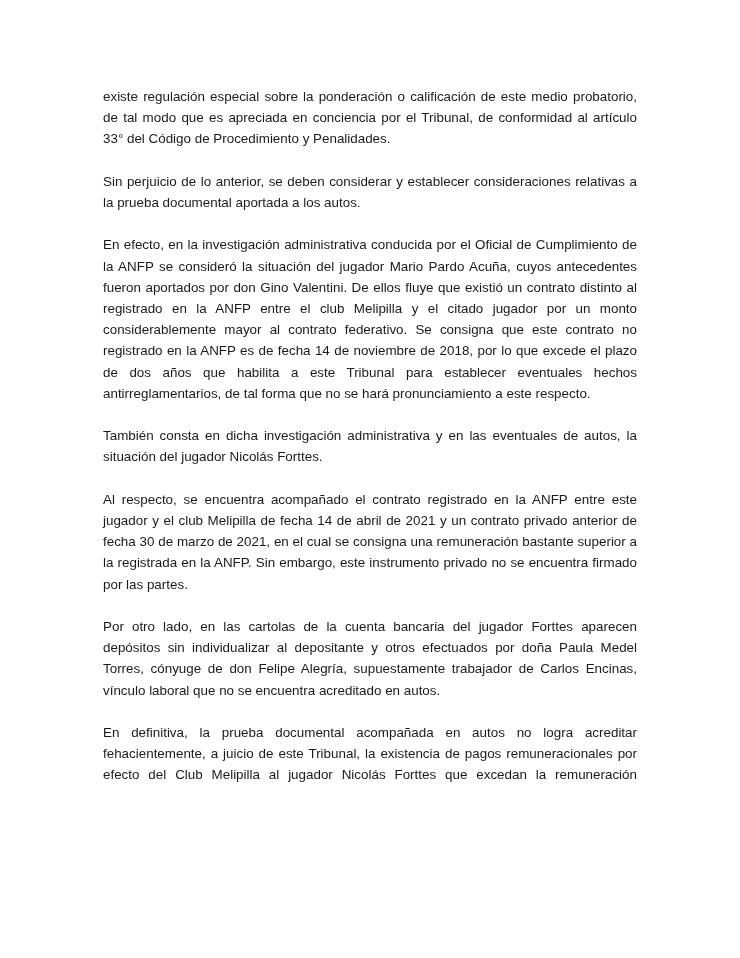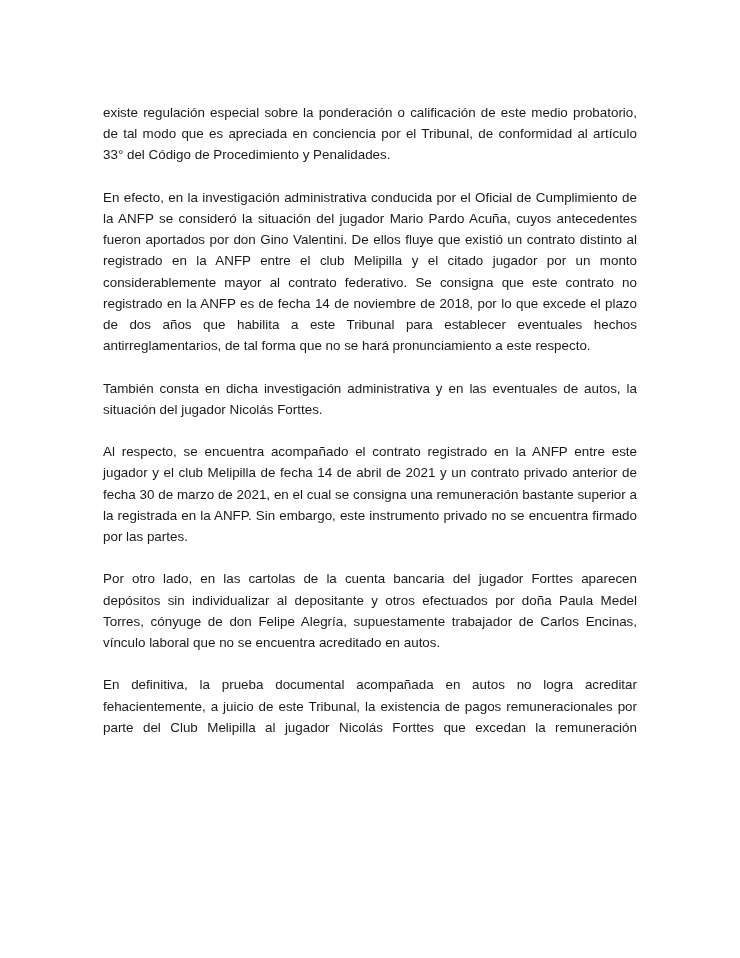--- a/index.html
+++ b/index.html
@@ -1,35 +1,36 @@
 <!DOCTYPE html>
 <html><head>
 <meta charset="utf-8">
 <style>
   html, body { margin: 0; padding: 0; background: #ffffff; }
   body { width: 740px; height: 958px; position: relative; overflow: hidden; }
   .page {
-    position: absolute; left: 0; top: 16px; width: 740px; height: 830px; background: #ffffff;
+    position: absolute; left: 0; top: 0; width: 740px; height: 830px; background: #ffffff;
   }
   .body-text {
     position: absolute; left: 103px; top: 86px; width: 534px;
     font-family: "Liberation Sans", sans-serif;
     font-size: 13.4px;
     line-height: 21.2px;
     color: #1a1a1a;
     text-align: justify;
   }
   .body-text p { margin: 0 0 21.2px 0; }
   .body-text p.cut { text-align-last: justify; margin-bottom: 0; }
 </style>
 </head>
 <body>
 
 <div class="page">
   <div class="body-text">
     <p>existe regulación especial sobre la ponderación o calificación de este medio probatorio, de tal modo que es apreciada en conciencia por el Tribunal, de conformidad al artículo 33° del Código de Procedimiento y Penalidades.</p>
+    <p>Sin perjuicio de lo anterior, se deben considerar y establecer consideraciones relativas a la prueba documental aportada a los autos.</p>
     <p>En efecto, en la investigación administrativa conducida por el Oficial de Cumplimiento de la ANFP se consideró la situación del jugador Mario Pardo Acuña, cuyos antecedentes fueron aportados por don Gino Valentini. De ellos fluye que existió un contrato distinto al registrado en la ANFP entre el club Melipilla y el citado jugador por un monto considerablemente mayor al contrato federativo. Se consigna que este contrato no registrado en la ANFP es de fecha 14 de noviembre de 2018, por lo que excede el plazo de dos años que habilita a este Tribunal para establecer eventuales hechos antirreglamentarios, de tal forma que no se hará pronunciamiento a este respecto.</p>
     <p>También consta en dicha investigación administrativa y en las eventuales de autos, la situación del jugador Nicolás Forttes.</p>
     <p>Al respecto, se encuentra acompañado el contrato registrado en la ANFP entre este jugador y el club Melipilla de fecha 14 de abril de 2021 y un contrato privado anterior de fecha 30 de marzo de 2021, en el cual se consigna una remuneración bastante superior a la registrada en la ANFP. Sin embargo, este instrumento privado no se encuentra firmado por las partes.</p>
     <p>Por otro lado, en las cartolas de la cuenta bancaria del jugador Forttes aparecen depósitos sin individualizar al depositante y otros efectuados por doña Paula Medel Torres, cónyuge de don Felipe Alegría, supuestamente trabajador de Carlos Encinas, vínculo laboral que no se encuentra acreditado en autos.</p>
-    <p class="cut">En definitiva, la prueba documental acompañada en autos no logra acreditar fehacientemente, a juicio de este Tribunal, la existencia de pagos remuneracionales por parte del Club Melipilla al jugador Nicolás Forttes que excedan la remuneración</p>
+    <p class="cut">En definitiva, la prueba documental acompañada en autos no logra acreditar fehacientemente, a juicio de este Tribunal, la existencia de pagos remuneracionales por efecto del Club Melipilla al jugador Nicolás Forttes que excedan la remuneración</p>
   </div>
 </div>
 
 </body></html>

